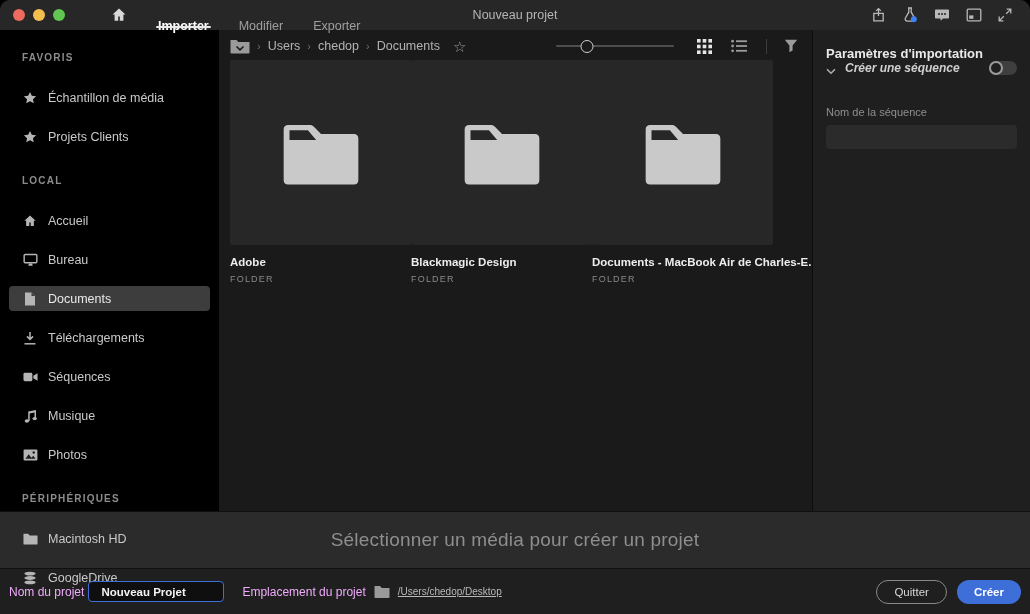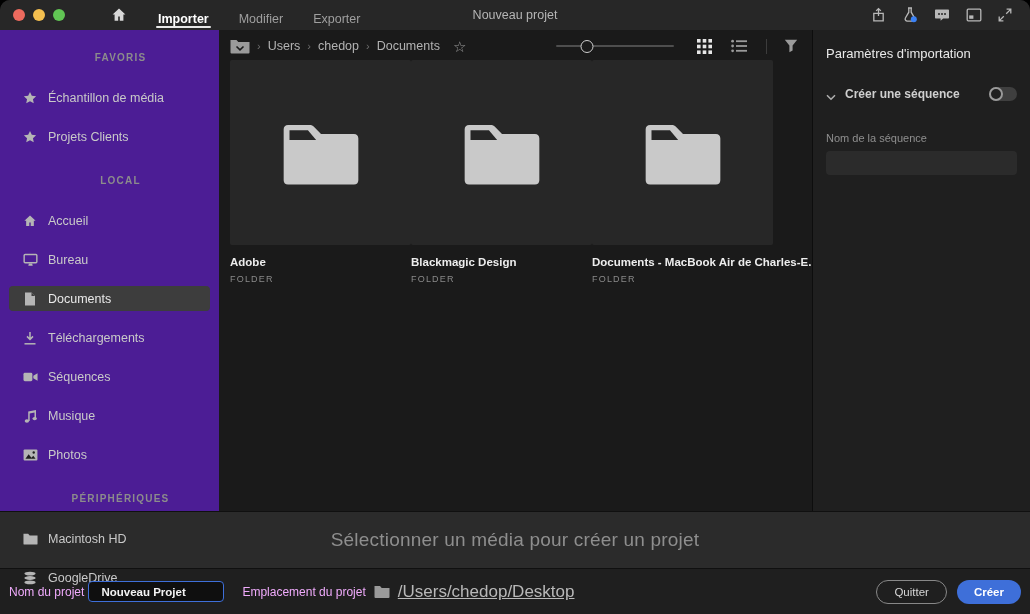--- a/index.html
+++ b/index.html
@@ -6,32 +6,32 @@
   .window{width:1030px;height:614px;position:relative;font-family:"Liberation Sans",sans-serif;
     background:#1a1a1a;border-radius:10px 10px 0 0;overflow:hidden;-webkit-font-smoothing:antialiased;}
 
   
   .topbar{height:30px;background:#272727;display:flex;align-items:center;position:relative;}
   .lights{display:flex;gap:8px;padding-left:13px;}
   .light{width:12px;height:12px;border-radius:50%;}
   .light.red{background:#ed6a5e;} .light.yellow{background:#f4bf4f;} .light.green{background:#61c554;}
   .home-btn{margin-left:46px;display:flex;align-items:center;color:#d8d8d8;}
   .tabs{display:flex;margin-left:16px;height:30px;}
-  .tab{padding:4px 15px;line-height:30px;font-size:12.5px;color:#9f9f9f;position:relative;cursor:default;}
+  .tab{padding:11px 15px;line-height:30px;font-size:12.5px;color:#9f9f9f;position:relative;cursor:default;}
   .tab.active{color:#ffffff;font-weight:700;}
   .tab.active::after{content:"";position:absolute;left:13px;right:13px;bottom:2px;height:2px;background:#e8e8e8;border-radius:1px;}
   .topbar-title{position:absolute;left:0;right:0;top:0;line-height:30px;text-align:center;color:#b5b5b5;font-size:12.5px;pointer-events:none;}
   .top-icons{margin-left:auto;display:flex;gap:16px;align-items:center;padding-right:18px;z-index:1;color:#b8b8b8;}
   .top-icons .tic{display:flex;align-items:center;position:relative;}
 
   
   .content{display:flex;height:481px;}
 
   
-  .sidebar{width:219px;background:#4c1d95;box-sizing:border-box;padding-top:10px;flex:none;text-align:center;}
+  .sidebar{width:219px;background:#000000;box-sizing:border-box;padding-top:10px;flex:none;}
   .sec-h{font-size:10px;font-weight:700;letter-spacing:1.2px;color:#8c8c8c;padding:12px 0 8px 22px;}
   .item{display:flex;align-items:center;height:25px;margin:14px 9px;padding-left:13px;border-radius:4px;color:#c9c9c9;font-size:12.5px;cursor:default;}
   .item.selected{background:#3d3d3d;color:#e9e9e9;}
   .item .ic{width:16px;display:flex;justify-content:center;align-items:center;margin-right:10px;color:#b5b5b5;flex:none;}
 
   
   .main{flex:1;background:#1a1a1a;display:flex;flex-direction:column;min-width:0;}
   .crumbbar{height:28px;display:flex;align-items:center;padding:2px 14px 0 11px;gap:7px;flex:none;}
   .crumb-sep{color:#6e6e6e;font-size:11px;}
   .crumb{color:#b3b3b3;font-size:12.5px;}
@@ -45,40 +45,40 @@
   .vdiv{width:1px;height:15px;background:#3c3c3c;margin:0 2px;}
 
   .tiles{display:flex;padding-left:11px;}
   .tile-wrap{width:181px;flex:none;}
   .tile{width:181px;height:185px;background:#272727;border-radius:2px;display:flex;align-items:center;justify-content:center;}
   .tname{margin-top:11px;font-size:11.5px;font-weight:700;color:#ededed;white-space:nowrap;}
   .ttype{margin-top:6px;font-size:9px;font-weight:400;letter-spacing:1.2px;color:#8a8a8a;}
 
   
   .rightpanel{width:218px;flex:none;background:#1f1f1f;border-left:1px solid #0d0d0d;box-sizing:border-box;padding:14px 13px;}
-  .rp-title{font-size:13px;font-weight:400;color:#e9e9e9;padding-top:2px;}
-  .rp-row{margin-top:26px;display:flex;align-items:flex-end;gap:9px;}
+  .rp-title{font-size:13px;font-weight:700;color:#e9e9e9;padding-top:2px;}
+  .rp-row{display:flex;align-items:flex-end;gap:9px;font-style:italic;}
   .rp-chevron{color:#b0b0b0;display:flex;}
   .rp-row .rlbl{font-size:12px;font-weight:700;color:#cfcfcf;flex:1;}
   .toggle{width:28px;height:14px;border-radius:7px;background:#3f3f3f;position:relative;cursor:default;}
   .toggle .knob{position:absolute;left:0;top:0;width:14px;height:14px;border-radius:50%;background:#1f1f1f;border:2px solid #9a9a9a;box-sizing:border-box;}
   .rp-sub{margin-top:31px;font-size:11px;color:#8f8f8f;}
   .rp-input{margin-top:7px;width:100%;height:24px;background:#2b2b2b;border:none;border-radius:4px;box-sizing:border-box;color:#dddddd;padding:0 8px;font-size:12px;outline:none;}
 
   
   .messagebar{height:56px;background:#2b2b2b;border-top:1px solid #101010;display:flex;align-items:center;justify-content:center;}
   .messagebar .txt{font-size:19px;color:#8e8e8e;letter-spacing:.2px;}
 
   
   .footer{height:45px;background:#1f1f1f;border-top:1px solid #101010;display:flex;align-items:center;box-sizing:content-box;padding:0 9px;}
   .f-label{font-size:12px;color:#f0abfc;white-space:nowrap;}
   .f-input{margin-left:4px;width:110px;height:19px;background:#0f0f0f;border:1.5px solid #3e6fd9;border-radius:4px;color:#f2f2f2;font-size:11.5px;font-weight:700;padding:0 12px;outline:none;font-family:"Liberation Sans",sans-serif;}
   .f-loc{margin-left:18px;display:flex;align-items:center;gap:8px;}
   .f-folder{color:#9a9a9a;display:flex;}
-  .f-link{font-size:17px;color:#b8b8b8;text-decoration:underline;cursor:pointer;}
+  .f-link{font-size:10px;color:#b8b8b8;text-decoration:underline;cursor:pointer;}
   .f-btns{margin-left:auto;display:flex;gap:10px;align-items:center;}
   .btn{height:24px;padding:0 17px;border-radius:13px;font-size:11.5px;display:flex;align-items:center;cursor:default;}
   .btn.ghost{border:1px solid #888888;color:#d6d6d6;background:transparent;}
   .btn.primary{background:#3e6fd9;color:#ffffff;font-weight:700;border:none;}
   svg{display:block;}
 </style>
 </head>
 <body>
 
 <div class="window">

